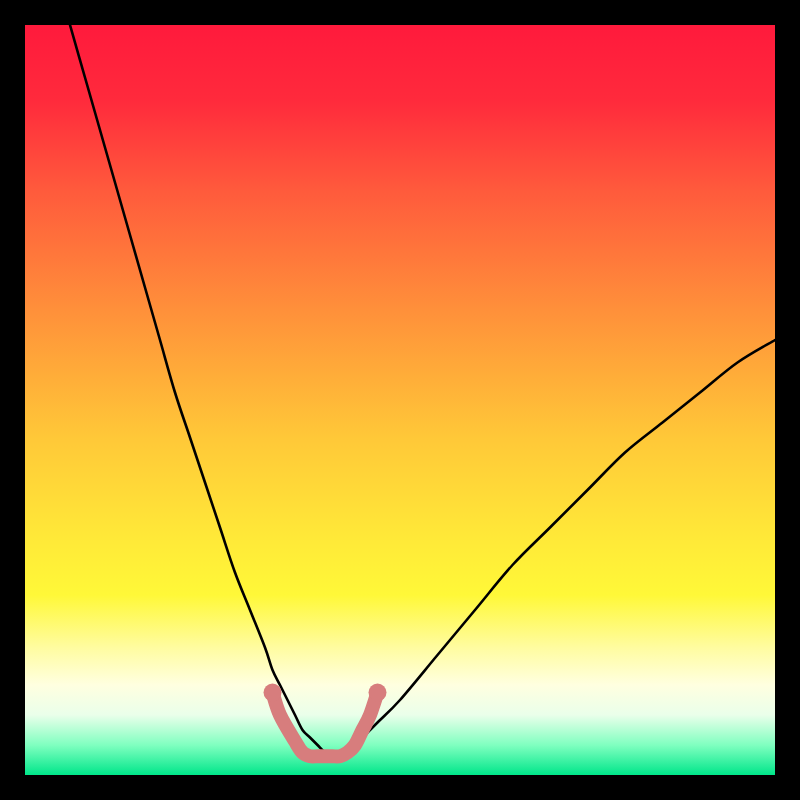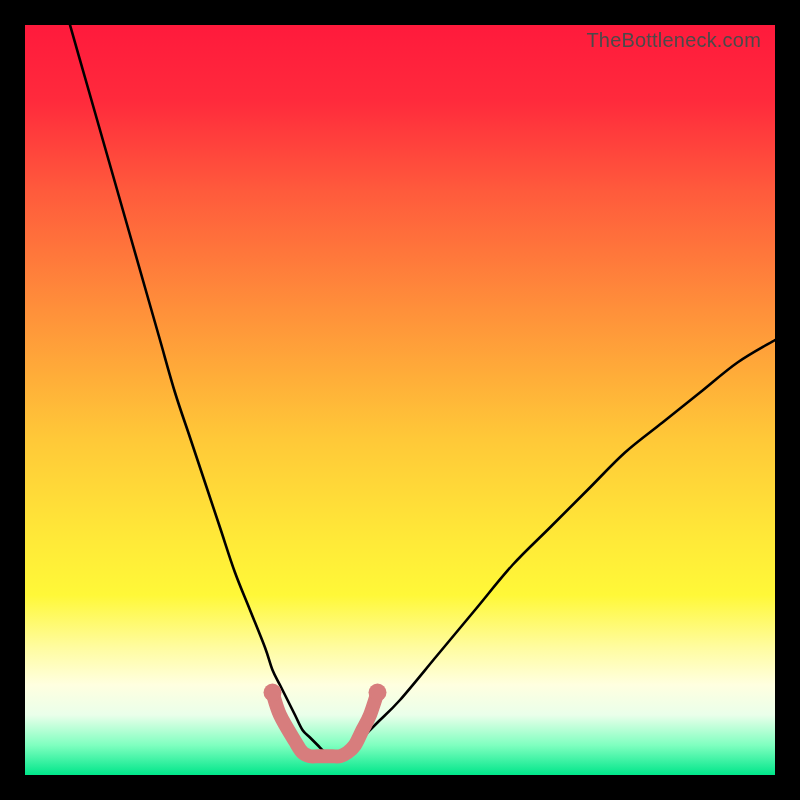--- a/index.html
+++ b/index.html
@@ -54,21 +54,20 @@
     top: 0;
     width: 750px;
     height: 750px;
   }
 </style>
 </head>
 <body>
 
 <div class="chart-root">
   <div class="plot-area">
-    <div class="attribution">TheBottleneck.com</div>
     <svg class="overlay" viewBox="0 0 750 750" preserveAspectRatio="none">
       <path id="curve-path" fill="none" stroke="#000000" stroke-width="2.6" stroke-linecap="round" d="M 45.00 0.00 C 47.50 8.75, 55.00 35.00, 60.00 52.50 C 65.00 70.00, 70.00 87.50, 75.00 105.00 C 80.00 122.50, 85.00 140.00, 90.00 157.50 C 95.00 175.00, 100.00 192.50, 105.00 210.00 C 110.00 227.50, 115.00 245.00, 120.00 262.50 C 125.00 280.00, 130.00 297.50, 135.00 315.00 C 140.00 332.50, 145.00 351.25, 150.00 367.50 C 155.00 383.75, 160.00 397.50, 165.00 412.50 C 170.00 427.50, 175.00 442.50, 180.00 457.50 C 185.00 472.50, 190.00 487.50, 195.00 502.50 C 200.00 517.50, 205.00 533.75, 210.00 547.50 C 215.00 561.25, 220.00 572.50, 225.00 585.00 C 230.00 597.50, 236.25 612.50, 240.00 622.50 C 243.75 632.50, 245.00 638.75, 247.50 645.00 C 250.00 651.25, 252.50 655.00, 255.00 660.00 C 257.50 665.00, 260.00 670.00, 262.50 675.00 C 265.00 680.00, 267.50 685.00, 270.00 690.00 C 272.50 695.00, 275.00 701.25, 277.50 705.00 C 280.00 708.75, 282.50 710.00, 285.00 712.50 C 287.50 715.00, 290.00 717.50, 292.50 720.00 C 295.00 722.50, 297.50 725.63, 300.00 727.50 C 302.50 729.38, 305.00 730.63, 307.50 731.25 C 310.00 731.88, 312.50 731.88, 315.00 731.25 C 317.50 730.63, 320.00 729.38, 322.50 727.50 C 325.00 725.63, 327.50 722.50, 330.00 720.00 C 332.50 717.50, 333.75 716.25, 337.50 712.50 C 341.25 708.75, 346.25 703.75, 352.50 697.50 C 358.75 691.25, 365.00 686.25, 375.00 675.00 C 385.00 663.75, 400.00 645.00, 412.50 630.00 C 425.00 615.00, 437.50 600.00, 450.00 585.00 C 462.50 570.00, 475.00 553.75, 487.50 540.00 C 500.00 526.25, 512.50 515.00, 525.00 502.50 C 537.50 490.00, 550.00 477.50, 562.50 465.00 C 575.00 452.50, 587.50 438.75, 600.00 427.50 C 612.50 416.25, 625.00 407.50, 637.50 397.50 C 650.00 387.50, 662.50 377.50, 675.00 367.50 C 687.50 357.50, 700.00 346.25, 712.50 337.50 C 725.00 328.75, 743.75 318.75, 750.00 315.00"></path>
       <path id="marker-path" fill="none" stroke-linecap="round" stroke-linejoin="round" d="M 247.50 667.50 C 248.75 671.25, 251.25 681.88, 255.00 690.00 C 258.75 698.13, 266.25 710.00, 270.00 716.25 C 273.75 722.50, 275.00 725.00, 277.50 727.50 C 280.00 730.00, 282.50 730.63, 285.00 731.25 C 287.50 731.88, 290.00 731.25, 292.50 731.25 C 295.00 731.25, 297.50 731.25, 300.00 731.25 C 302.50 731.25, 305.00 731.25, 307.50 731.25 C 310.00 731.25, 312.50 731.88, 315.00 731.25 C 317.50 730.63, 320.00 729.38, 322.50 727.50 C 325.00 725.63, 327.50 723.75, 330.00 720.00 C 332.50 716.25, 335.00 710.00, 337.50 705.00 C 340.00 700.00, 342.50 696.25, 345.00 690.00 C 347.50 683.75, 351.25 671.25, 352.50 667.50" stroke="#d77d7d" stroke-width="14"></path>
       <g id="marker-dots">
           <circle cx="247.50" cy="667.50" r="9" fill="#d77d7d"></circle>
           <circle cx="352.50" cy="667.50" r="9" fill="#d77d7d"></circle>
         </g>
     </svg>
   </div>
 </div>

